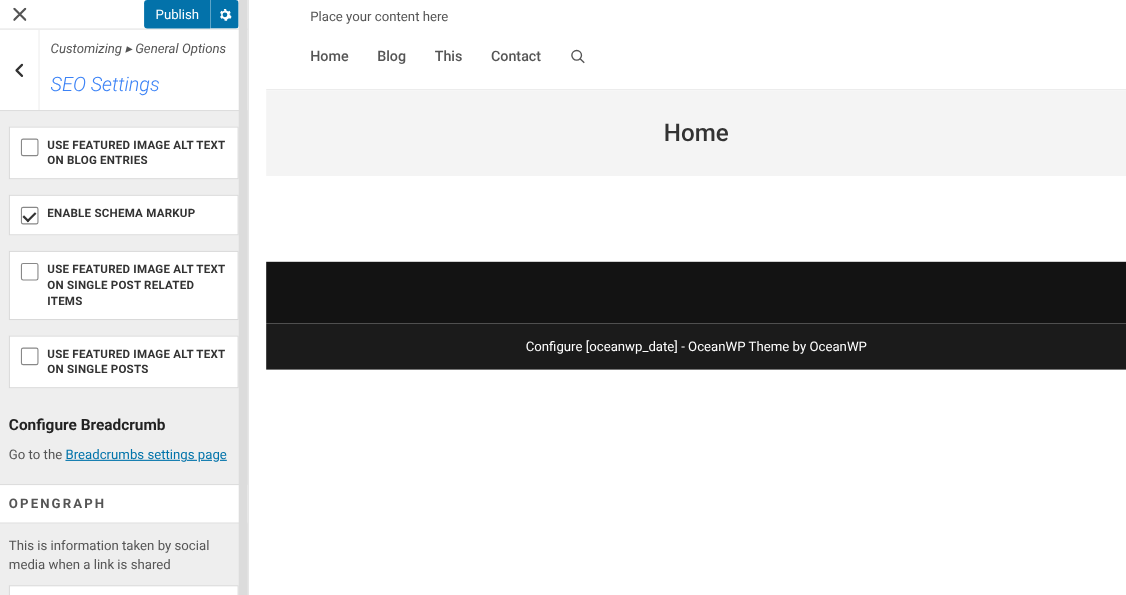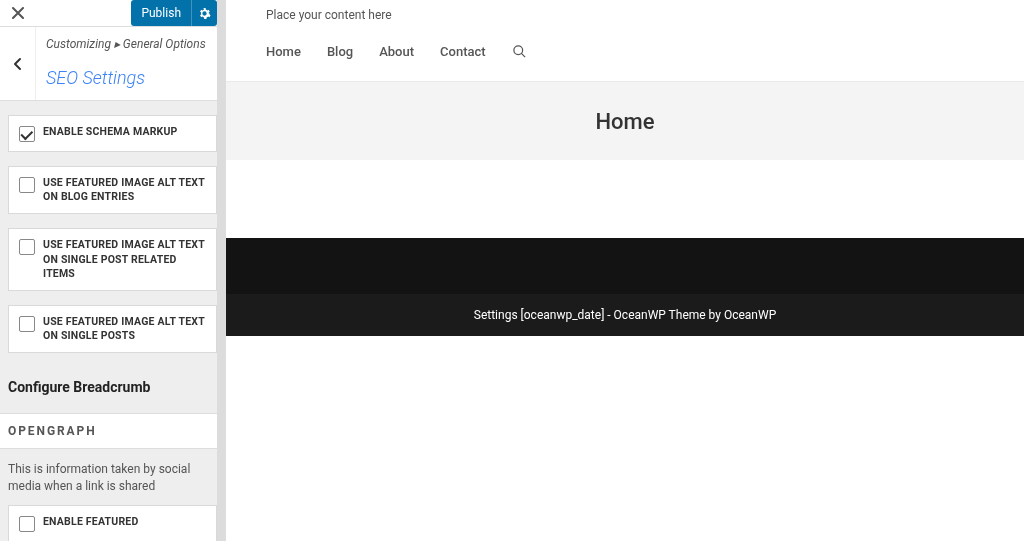--- a/index.html
+++ b/index.html
@@ -30,21 +30,21 @@
   .chk.checked::after { content:""; width:9px; height:5px; border-left:2px solid #333; border-bottom:2px solid #333; transform: rotate(-45deg) translateY(-1px); }
   .opt-label { font-size:10.5px; font-weight:700; color:#333; letter-spacing:0.02em; line-height:1.35; }
 
   .section-h { font-size:14px; font-weight:700; color:#222; margin: 26px 8px 10px; }
   .section-p { font-size:12px; color:#555; margin: 0 8px 10px; line-height:1.4; }
   .link { color:#0073aa; text-decoration: underline; cursor:pointer; }
 
   .sub-header { background:#fff; border-top:1px solid #ddd; border-bottom:1px solid #ddd; padding:10px 8px; font-size:12px; font-weight:700; letter-spacing:0.16em; color:#555; margin-top:18px; }
 
   
-  .preview { flex:1; height:100%; background:#fff; display:flex; flex-direction:column; }
+  .preview { flex:1; height:100%; background:#fff; display:flex; flex-direction:column;padding-left:16px; }
   .topbar-notice { font-size:12px; color:#555; padding:8px 40px; }
   .site-header { display:flex; align-items:center; justify-content:space-between; padding: 14px 40px 22px; border-bottom:1px solid #eaeaea; }
   .site-title { font-size:22px; font-weight:600; color:#222; }
   .nav { display:flex; align-items:center; gap:26px; }
   .nav a { font-size:13px; color:#555; text-decoration:none; cursor:pointer; font-weight:500; }
   .search-ic { color:#555; cursor:pointer; }
 
   .page-hero { background:#f4f4f4; height:78px; display:flex; align-items:center; justify-content:center; }
   .page-hero h1 { font-size:22px; color:#333; font-weight:500; }
 
@@ -87,47 +87,50 @@
       <div class="crumb-text">
         <div class="crumb-small">Customizing ▸ General Options</div>
         <div class="crumb-title">SEO Settings</div>
       </div>
     </div>
 
     <div class="panel-body">
 
       <div class="opt-group">
           <div class="opt-box">
-        <span class="chk checked"></span>
-        <span class="opt-label">ENABLE SCHEMA MARKUP</span>
+        <span class="chk"></span>
+        <span class="opt-label">USE FEATURED IMAGE ALT TEXT ON BLOG ENTRIES</span>
       </div>
         </div>
 
       <div class="opt-group">
           <div class="opt-box">
-        <span class="chk"></span>
-        <span class="opt-label">USE FEATURED IMAGE ALT TEXT ON BLOG ENTRIES</span>
+        <span class="chk checked"></span>
+        <span class="opt-label">ENABLE SCHEMA MARKUP</span>
       </div>
         </div>
 
       <div class="opt-group">
           <div class="opt-box">
         <span class="chk"></span>
         <span class="opt-label">USE FEATURED IMAGE ALT TEXT ON SINGLE POST RELATED ITEMS</span>
       </div>
         </div>
 
       <div class="opt-group">
           <div class="opt-box">
         <span class="chk"></span>
         <span class="opt-label">USE FEATURED IMAGE ALT TEXT ON SINGLE POSTS</span>
       </div>
         </div>
 
       <div class="section-h">Configure Breadcrumb</div>
+      <p class="section-p">
+        <span>Go to the </span><a class="link">Breadcrumbs settings page</a>
+      </p>
 
       <div class="sub-header">OPENGRAPH</div>
       <p class="section-p" style="margin-top:12px">This is information taken by social media when a link is shared</p>
 
       <div class="opt-group">
           <div class="opt-box">
         <span class="chk"></span>
         <span class="opt-label">ENABLE FEATURED</span>
       </div>
         </div>
@@ -138,35 +141,35 @@
   </aside>
 
   <main class="preview">
 
     <div class="topbar-notice">Place your content here</div>
 
     <header class="site-header">
       <nav class="nav">
         <a>Home</a>
         <a>Blog</a>
-        <a>About</a>
+        <a>This</a>
         <a>Contact</a>
         <span class="search-ic">
           <svg width="15" height="15" viewBox="0 0 24 24" fill="none" stroke="#555" stroke-width="2">
               <circle cx="10" cy="10" r="7"></circle>
               <line x1="15" y1="15" x2="21" y2="21"></line>
             </svg>
         </span>
       </nav>
     </header>
 
     <section class="page-hero">
       <h1>Home</h1>
     </section>
 
     <div class="spacer"></div>
 
     <div class="footer-dark"></div>
-    <div class="footer-bar">Settings [oceanwp_date] - OceanWP Theme by OceanWP</div>
+    <div class="footer-bar">Configure [oceanwp_date] - OceanWP Theme by OceanWP</div>
 
   </main>
 
 </div>
 
 </body></html>

